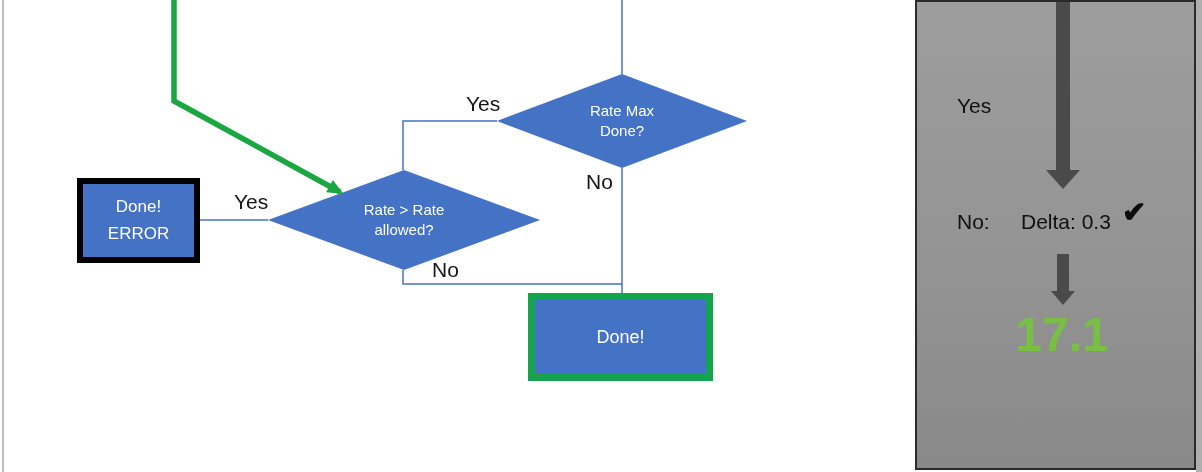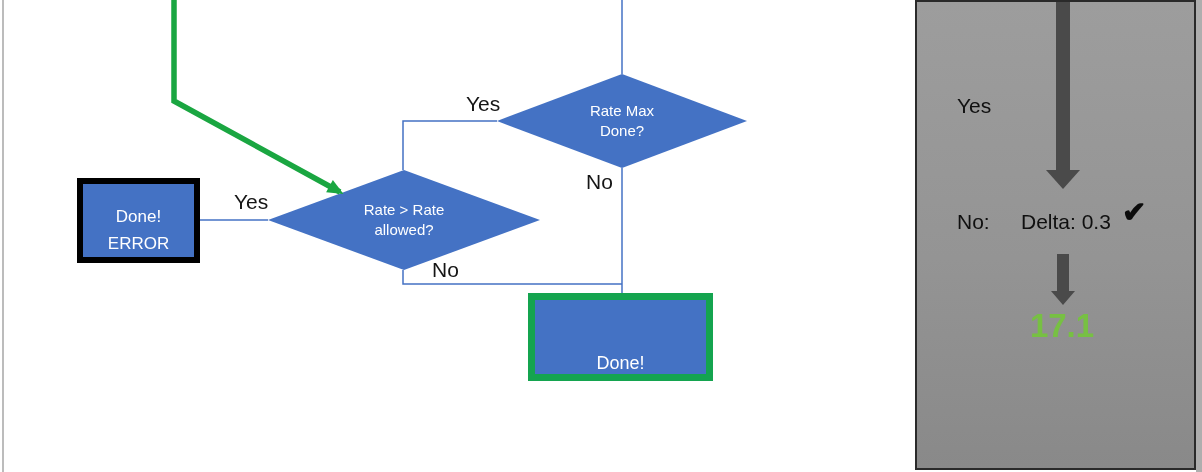--- a/index.html
+++ b/index.html
@@ -14,21 +14,21 @@
     z-index:3; pointer-events:none; }
 
   .diamond { position:absolute; background:#4472C4;
     clip-path:polygon(50% 0, 100% 50%, 50% 100%, 0 50%);
     display:flex; flex-direction:column; align-items:center; justify-content:center;
     color:#ffffff; font-size:15px; line-height:1.35; text-align:center; z-index:2; }
   .diamond-check { left:497px; top:74px; width:250px; height:94px; }
   .diamond-rate  { left:268px; top:170px; width:272px; height:100px; }
 
   .flow-box { position:absolute; background:#4472C4; display:flex; flex-direction:column;
-    align-items:center; justify-content:flex-end; color:#ffffff; text-align:center; z-index:2; }
+    align-items:center; justify-content:center; color:#ffffff; text-align:center; z-index:2; }
   .box-done-error { left:77px; top:178px; width:123px; height:85px;
     border:6px solid #000000; font-size:17px; line-height:1.55; }
   .box-done { left:528px; top:293px; width:185px; height:88px;
     border:7px solid #14A44F; font-size:18px; }
 
   .edge-label { position:absolute; color:#151515; font-size:21px; z-index:4; }
   .lbl-check-yes { left:466px; top:92px; }
   .lbl-check-no  { left:586px; top:170px; }
   .lbl-rate-yes  { left:234px; top:190px; }
   .lbl-rate-no   { left:432px; top:258px; }
@@ -47,21 +47,21 @@
   .arrow2-shaft { left:140px; top:252px; width:12px; height:37px; }
   .arrow2-head { left:134px; top:289px; border-left:12px solid transparent;
     border-right:12px solid transparent; border-top:14px solid #4a4a4a; }
 
   .panel-text { position:absolute; color:#101010; font-size:21px; }
   .panel-yes { left:40px; top:92px; }
   .panel-no  { left:40px; top:208px; }
   .panel-delta { left:104px; top:208px; }
   .panel-check { left:205px; top:193px; font-size:29px; font-weight:bold; color:#0c0c0c; }
   .panel-result { position:absolute; left:75px; top:305px; width:140px; text-align:center;
-    color:#77C043; font-size:33px; font-weight:bold;
+    color:#77C043; font-size:48px; font-weight:bold;
     font-family:"Liberation Sans", sans-serif; }
 </style>
 </head>
 <body>
 
 <div class="stage">
 
   <div class="slide-edge"></div>
 
   <svg class="connector-layer" viewBox="0 0 1202 472" xmlns="http://www.w3.org/2000/svg">

